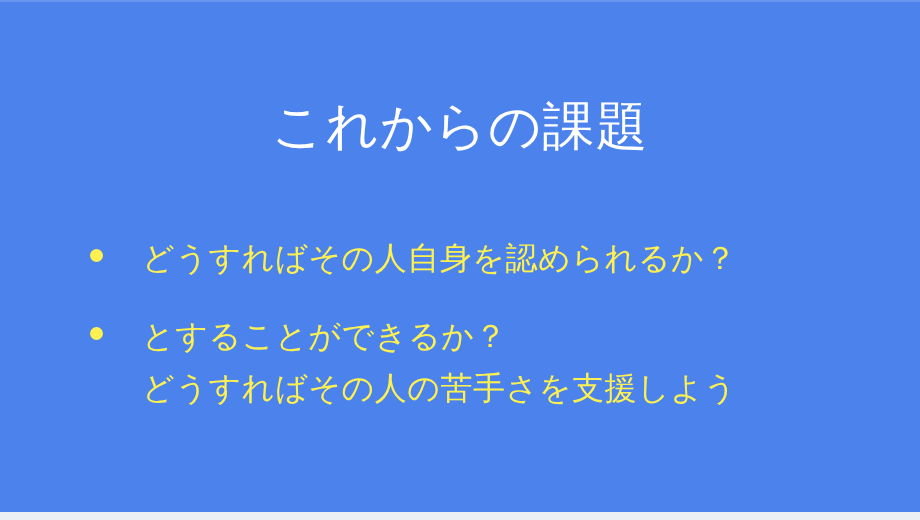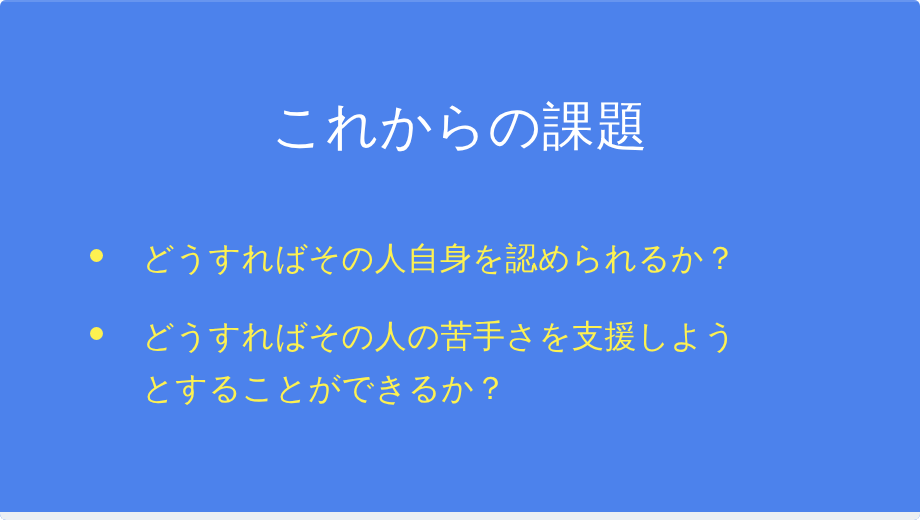--- a/index.html
+++ b/index.html
@@ -12,21 +12,20 @@
     font-family: "DejaVu Sans", "Liberation Sans", sans-serif;
   }
 
   .slide {
     position: relative;
     width: 920px;
     height: 520px;
     background: #4c82ec;
     overflow: hidden;
     box-sizing: border-box;
-    border-radius: 6px;
   }
 
   
   .top-edge {
     position: absolute;
     top: 0;
     left: 0;
     width: 920px;
     height: 2px;
     background: #7ea6f2;
@@ -110,21 +109,21 @@
     <div class="bullet-row">
       <span class="bullet-dot"></span>
       <div class="bullet-text">
         <span class="bullet-line">どうすればその人自身を認められるか？</span>
       </div>
     </div>
 
     <div class="bullet-row">
       <span class="bullet-dot"></span>
       <div class="bullet-text">
+        <span class="bullet-line">とすることができるか？</span>
         <span class="bullet-line">どうすればその人の苦手さを支援しよう</span>
-        <span class="bullet-line">とすることができるか？</span>
       </div>
     </div>
 
   </div>
 
   <div class="bottom-edge"></div>
 </div>
 
 </body></html>

